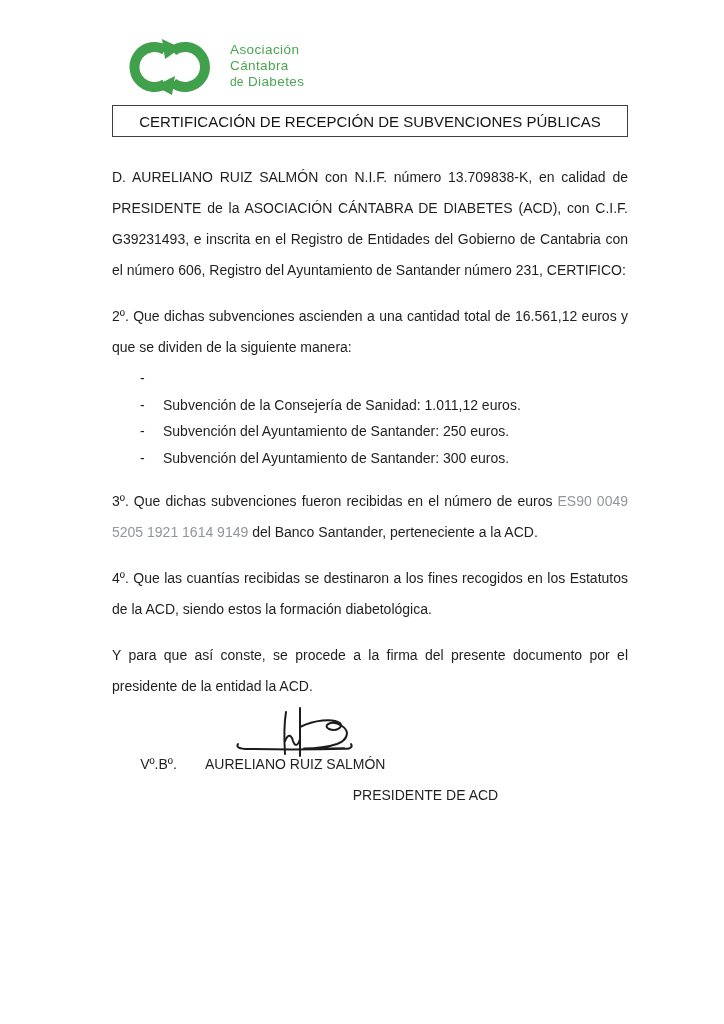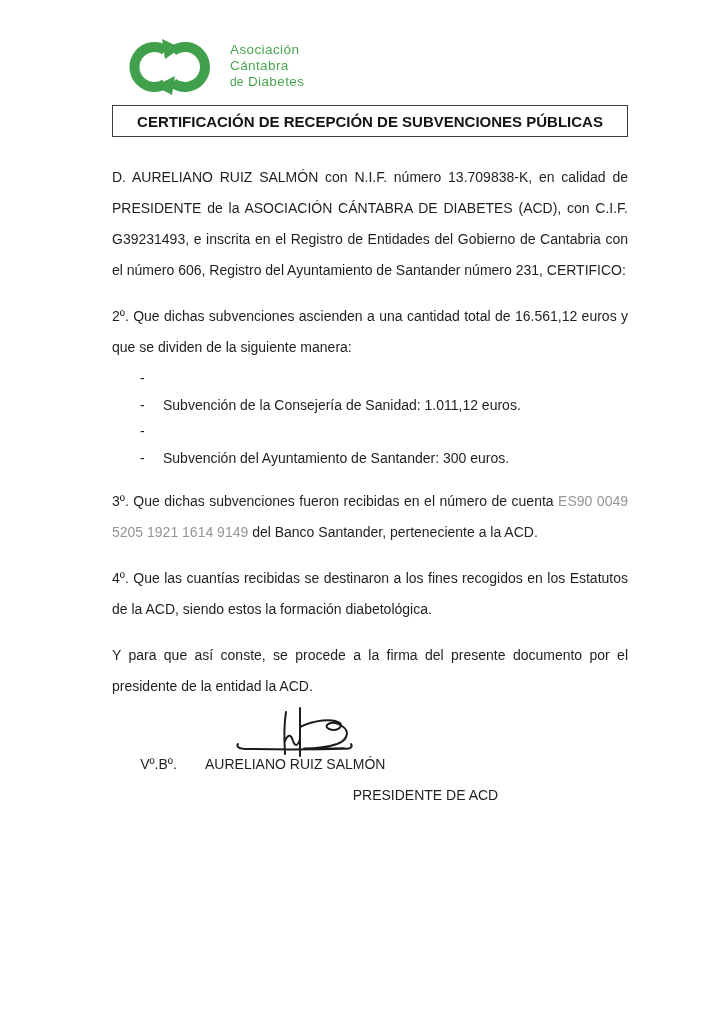--- a/index.html
+++ b/index.html
@@ -31,21 +31,21 @@
     color: #4aa551;
     letter-spacing: 0.4px;
   }
   .logo-text .de { font-size: 12px; letter-spacing: 0.2px; }
 
   
   .title-box {
     margin-top: 9px;
     border: 1.5px solid #3f3f3f;
     text-align: center;
-    font-weight: bold;
+    font-weight: normal;
     font-size: 15px;
     line-height: 25px;
     padding: 3px 6px 2px;
     color: #141414;
   }
 
   
   p.body {
     margin: 15px 0 0 0;
     font-size: 14px;
@@ -122,28 +122,29 @@
   <div class="subsidy-list">
     <div class="subsidy-item">
       <span class="marker">-</span>
     </div>
     <div class="subsidy-item">
       <span class="marker">-</span>
       <span>Subvención de la Consejería de Sanidad: 1.011,12 euros.</span>
     </div>
     <div class="subsidy-item">
       <span class="marker">-</span>
+      <span>Subvención del Ayuntamiento de Santander: 250 euros.</span>
     </div>
     <div class="subsidy-item">
       <span class="marker">-</span>
       <span>Subvención del Ayuntamiento de Santander: 300 euros.</span>
     </div>
   </div>
 
-  <p class="body"><span>3º. Que dichas subvenciones fueron recibidas en el número de cuenta </span><span class="iban">ES90 0049 5205 1921 1614 9149</span><span> del Banco Santander, perteneciente a la ACD.</span></p>
+  <p class="body"><span>3º. Que dichas subvenciones fueron recibidas en el número de euros </span><span class="iban">ES90 0049 5205 1921 1614 9149</span><span> del Banco Santander, perteneciente a la ACD.</span></p>
 
   <p class="body">4º. Que las cuantías recibidas se destinaron a los fines recogidos en los Estatutos de la ACD, siendo estos la formación diabetológica.</p>
 
   <p class="body">Y para que así conste, se procede a la firma del presente documento por el presidente de la entidad la ACD.</p>
 
   <svg class="sig-scribble" width="125" height="52" viewBox="0 0 125 52" aria-hidden="true">
     <g fill="none" stroke="#1c1c1c" stroke-width="2" stroke-linecap="round" stroke-linejoin="round">
       <path d="M4,38 C2,41 5,43 14,43 C45,43.5 85,43.5 110,42.5"></path>
       <path d="M52,6 C50,18 50,32 51,48"></path>
       <path d="M66,2 C66,16 66,34 66,50"></path>

